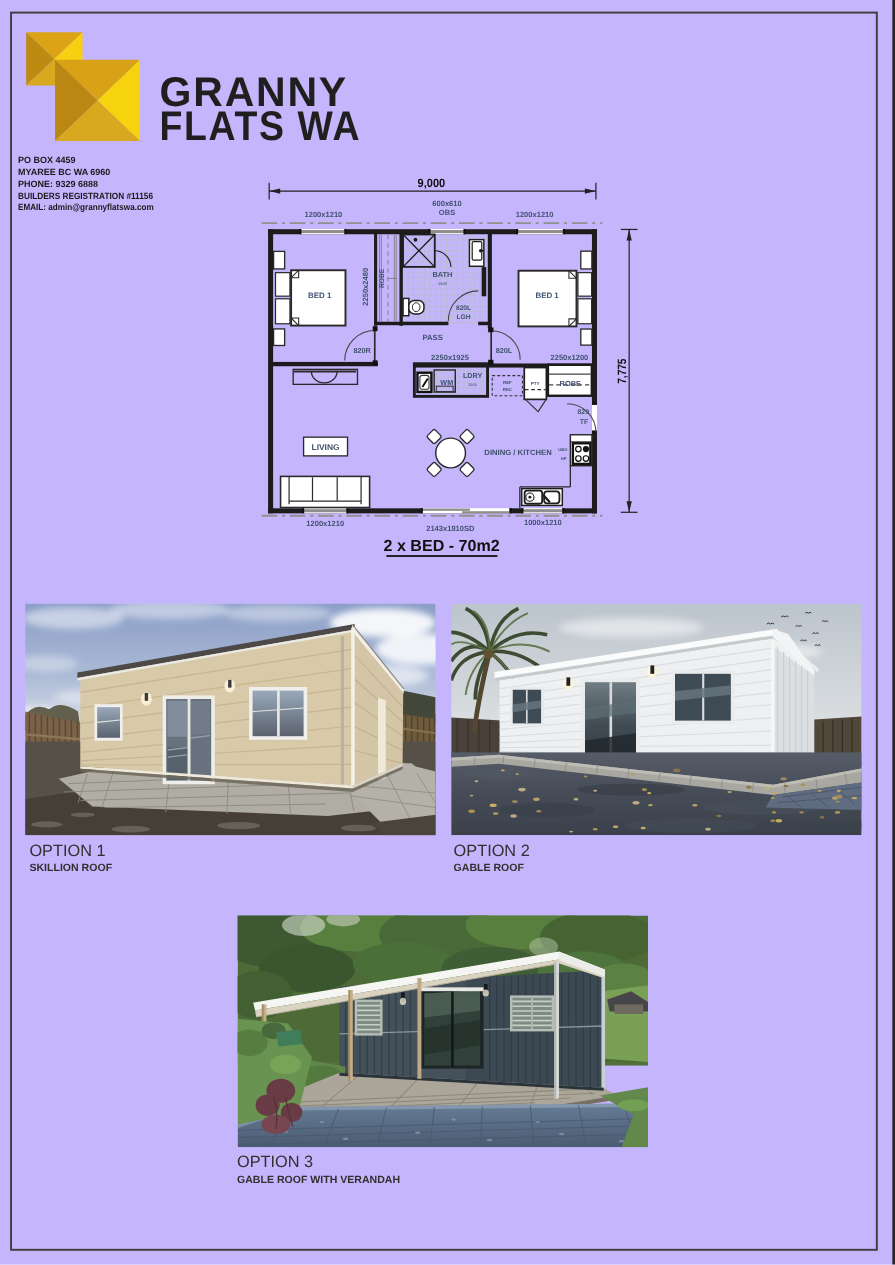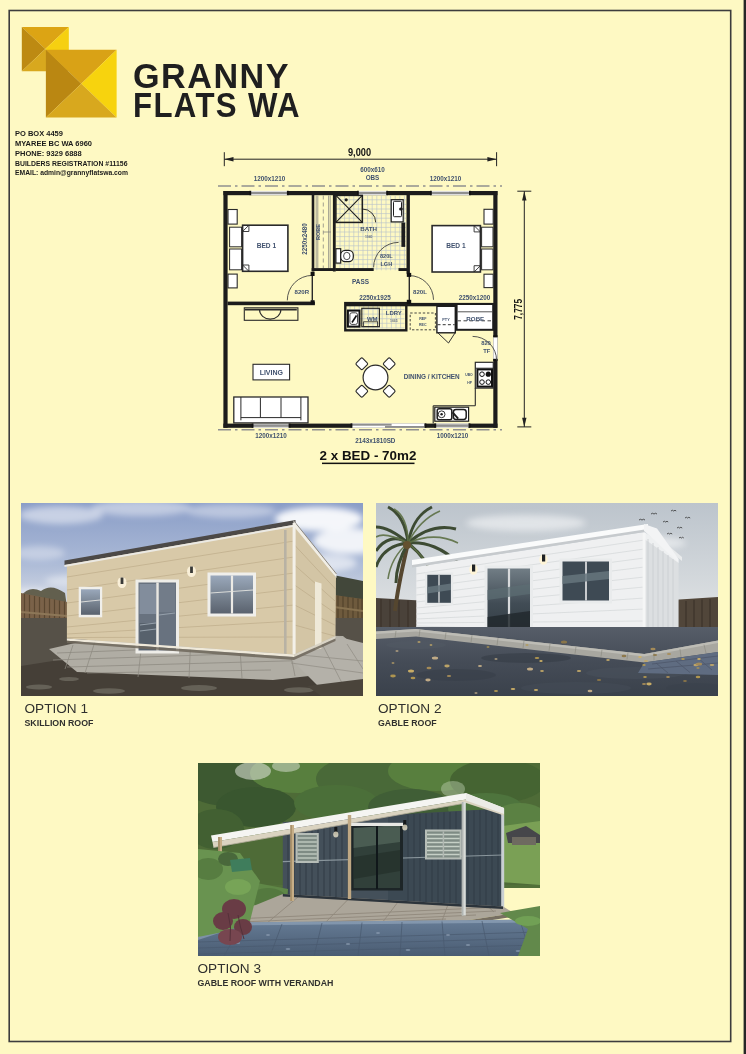--- a/index.html
+++ b/index.html
@@ -1,16 +1,16 @@
 <!DOCTYPE html>
 <html><head>
 <meta charset="utf-8">
 <style>
   html,body{margin:0;padding:0;background:#ffffff;}
-  #page{position:relative;width:746px;height:1054px;background:#fef9c3;overflow:hidden;
+  #page{position:relative;width:746px;height:1054px;background:#c4b5fd;overflow:hidden;
         font-family:"Liberation Sans",sans-serif;}
   svg{display:block;}
   text{font-family:"Liberation Sans",sans-serif;}
 </style>
 </head>
 <body>
 <div id="page">
 <svg width="746" height="1054" viewBox="0 0 746 1054">
 
 <rect x="9.2" y="10.5" width="721.5" height="1031" fill="none" stroke="#3d3d3d" stroke-width="1.6"></rect>

